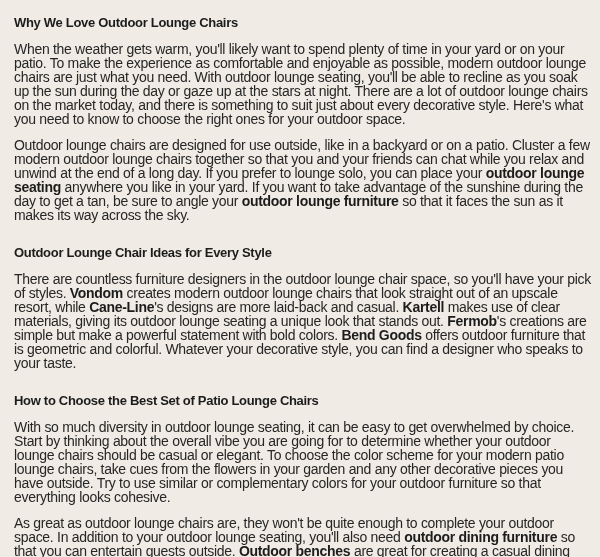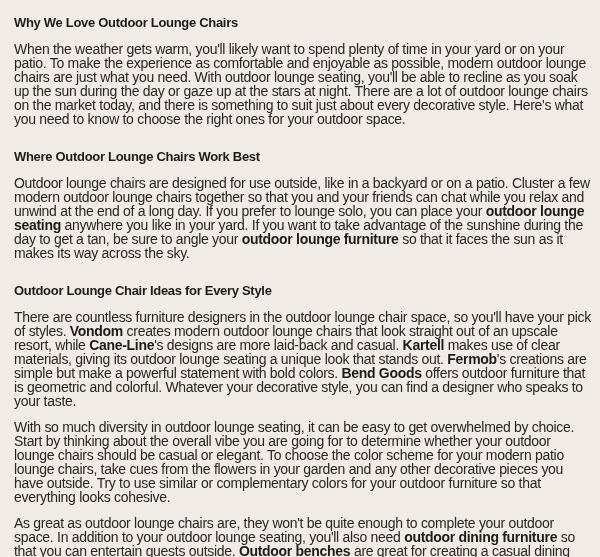--- a/index.html
+++ b/index.html
@@ -36,19 +36,19 @@
     font-weight: 700;
     color: #1c1c1c;
   }
 </style>
 </head>
 <body>
 
 <main class="article">
     <h2>Why We Love Outdoor Lounge Chairs</h2>
     <p><span>When the weather gets warm, you'll likely want to spend plenty of time in your yard or on your patio. To make the experience as comfortable and enjoyable as possible, modern outdoor lounge chairs are just what you need. With outdoor lounge seating, you'll be able to recline as you soak up the sun during the day or gaze up at the stars at night. There are a lot of outdoor lounge chairs on the market today, and there is something to suit just about every decorative style. Here's what you need to know to choose the right ones for your outdoor space.</span></p>
-    <h2>Where Outdoor Lounge Chairs Work Best</h2>
     <p><span>Outdoor lounge chairs are designed for use outside, like in a backyard or on a patio. Cluster a few modern outdoor lounge chairs together so that you and your friends can chat while you relax and unwind at the end of a long day. If you prefer to lounge solo, you can place your </span><strong>outdoor lounge seating</strong><span> anywhere you like in your yard. If you want to take advantage of the sunshine during the day to get a tan, be sure to angle your </span><strong>outdoor lounge furniture</strong><span> so that it faces the sun as it makes its way across the sky.</span></p>
     <h2>Outdoor Lounge Chair Ideas for Every Style</h2>
     <p><span>There are countless furniture designers in the outdoor lounge chair space, so you'll have your pick of styles. </span><strong>Vondom</strong><span> creates modern outdoor lounge chairs that look straight out of an upscale resort, while </span><strong>Cane-Line</strong><span>'s designs are more laid-back and casual. </span><strong>Kartell</strong><span> makes use of clear materials, giving its outdoor lounge seating a unique look that stands out. </span><strong>Fermob</strong><span>'s creations are simple but make a powerful statement with bold colors. </span><strong>Bend Goods</strong><span> offers outdoor furniture that is geometric and colorful. Whatever your decorative style, you can find a designer who speaks to your taste.</span></p>
+    <h2>How to Choose the Best Set of Patio Lounge Chairs</h2>
     <p><span>With so much diversity in outdoor lounge seating, it can be easy to get overwhelmed by choice. Start by thinking about the overall vibe you are going for to determine whether your outdoor lounge chairs should be casual or elegant. To choose the color scheme for your modern patio lounge chairs, take cues from the flowers in your garden and any other decorative pieces you have outside. Try to use similar or complementary colors for your outdoor furniture so that everything looks cohesive.</span></p>
     <p><span>As great as outdoor lounge chairs are, they won't be quite enough to complete your outdoor space. In addition to your outdoor lounge seating, you'll also need </span><strong>outdoor dining furniture</strong><span> so that you can entertain guests outside. </span><strong>Outdoor benches</strong><span> are great for creating a casual dining environment. If you have plenty of room, play around with furnishings in different heights. Most modern outdoor lounge chairs are relatively short in height, so add a </span><strong>bistro table</strong><span> and some </span><strong>outdoor bar stools</strong><span> to create more visual interest and provide cozy conversation areas.</span></p>
   </main>
 
 </body></html>

